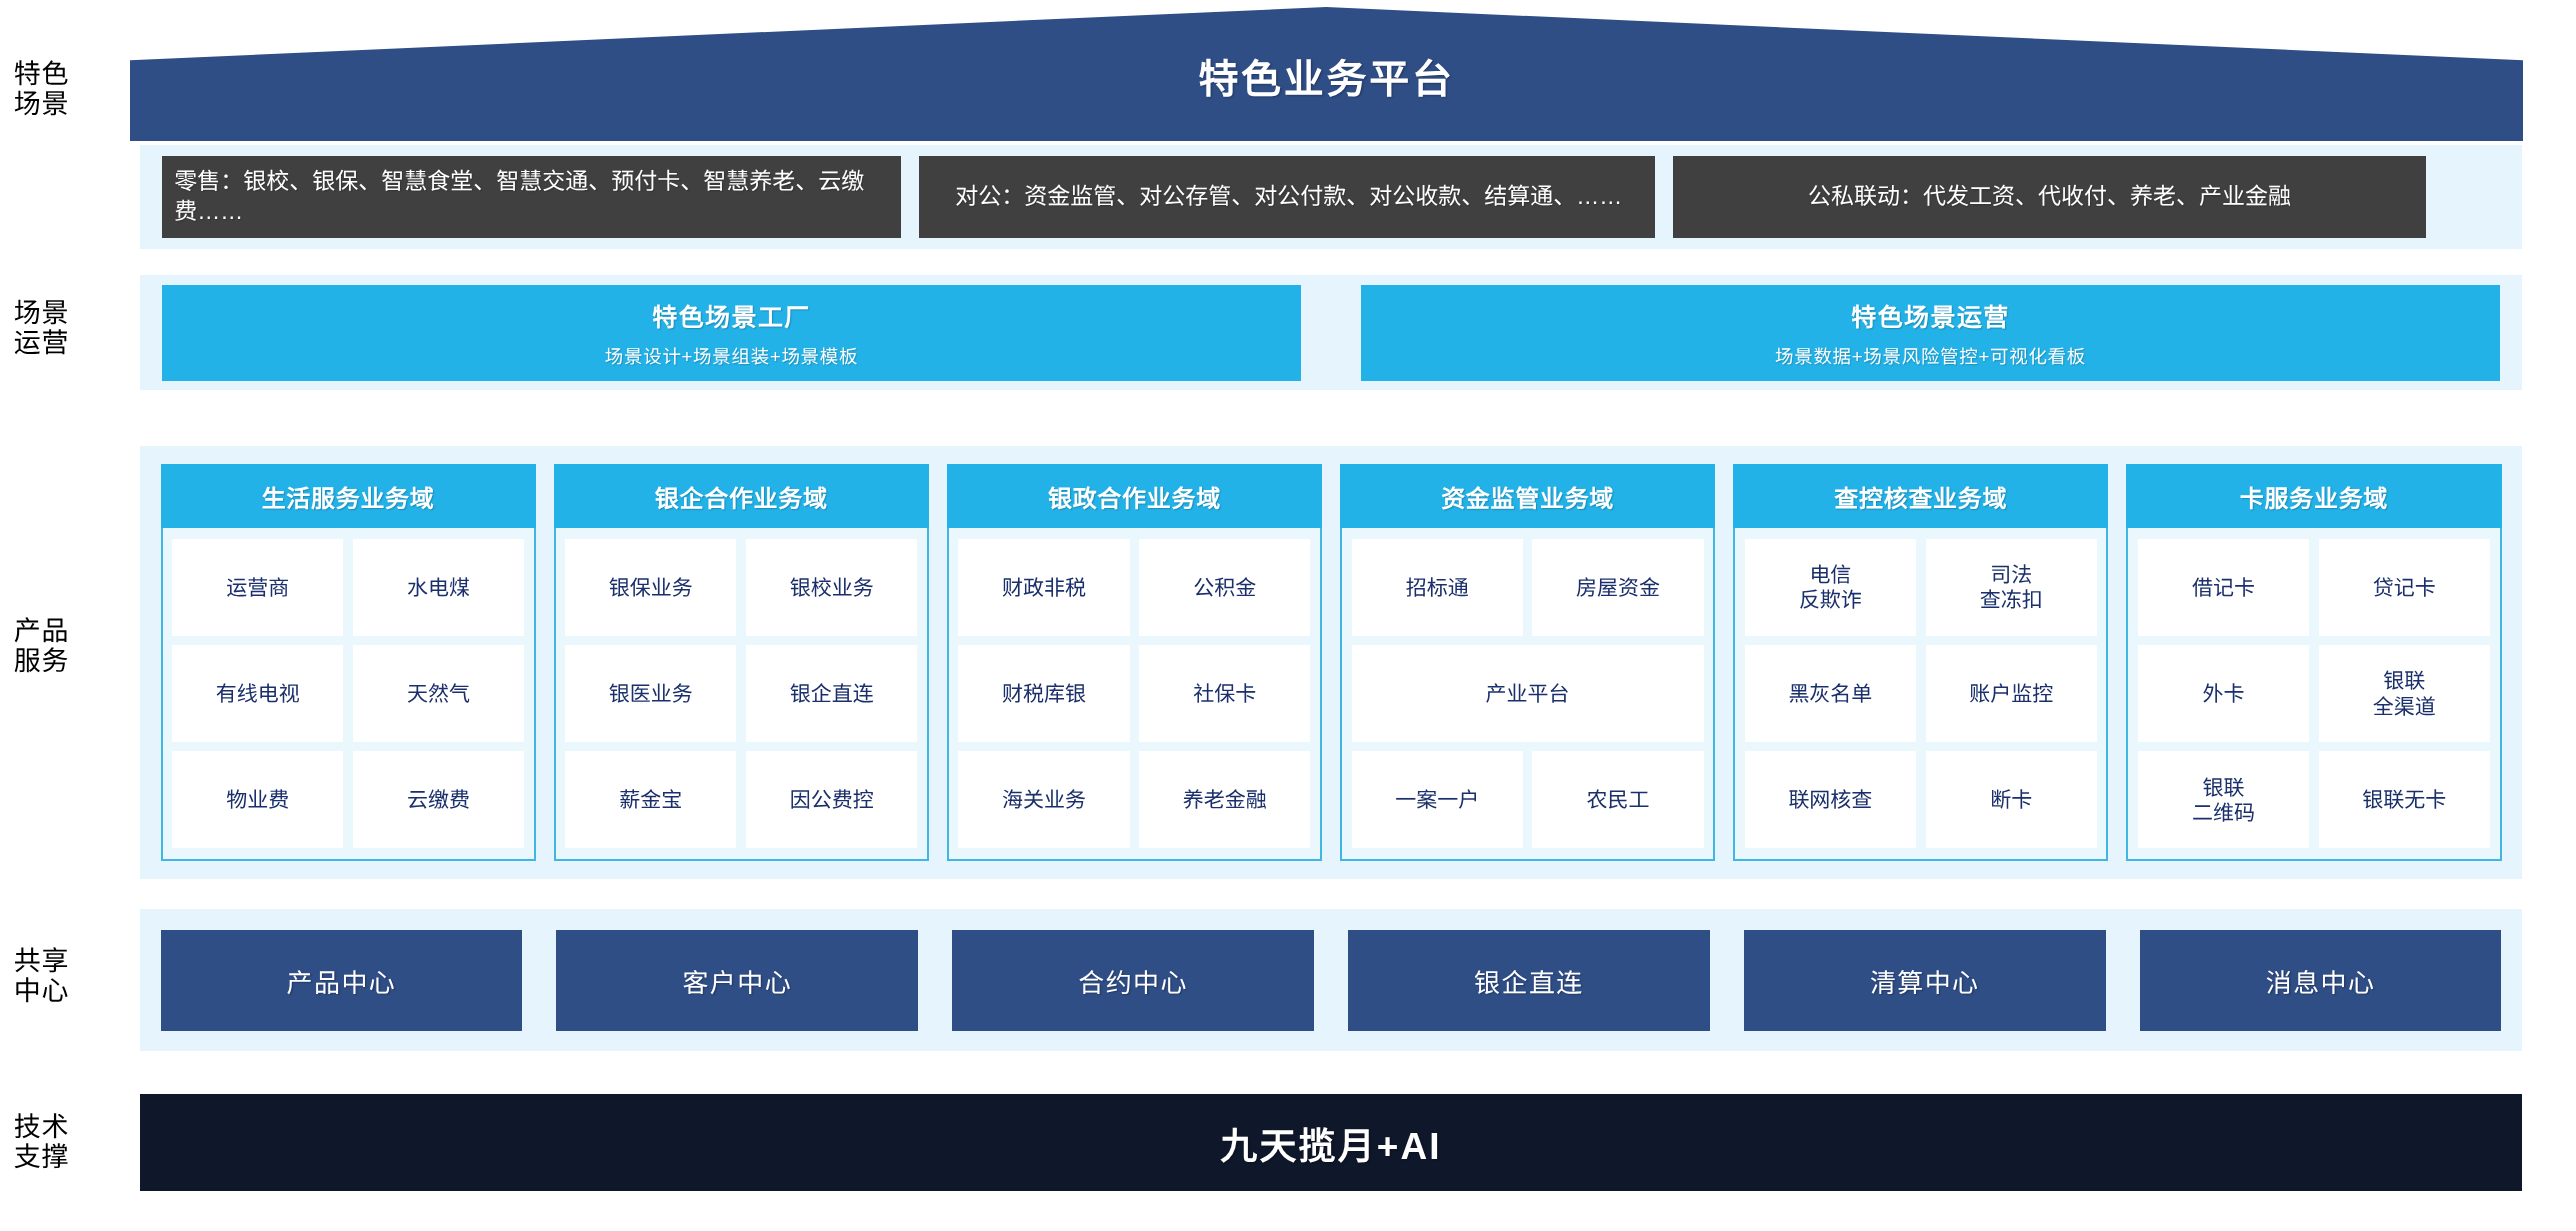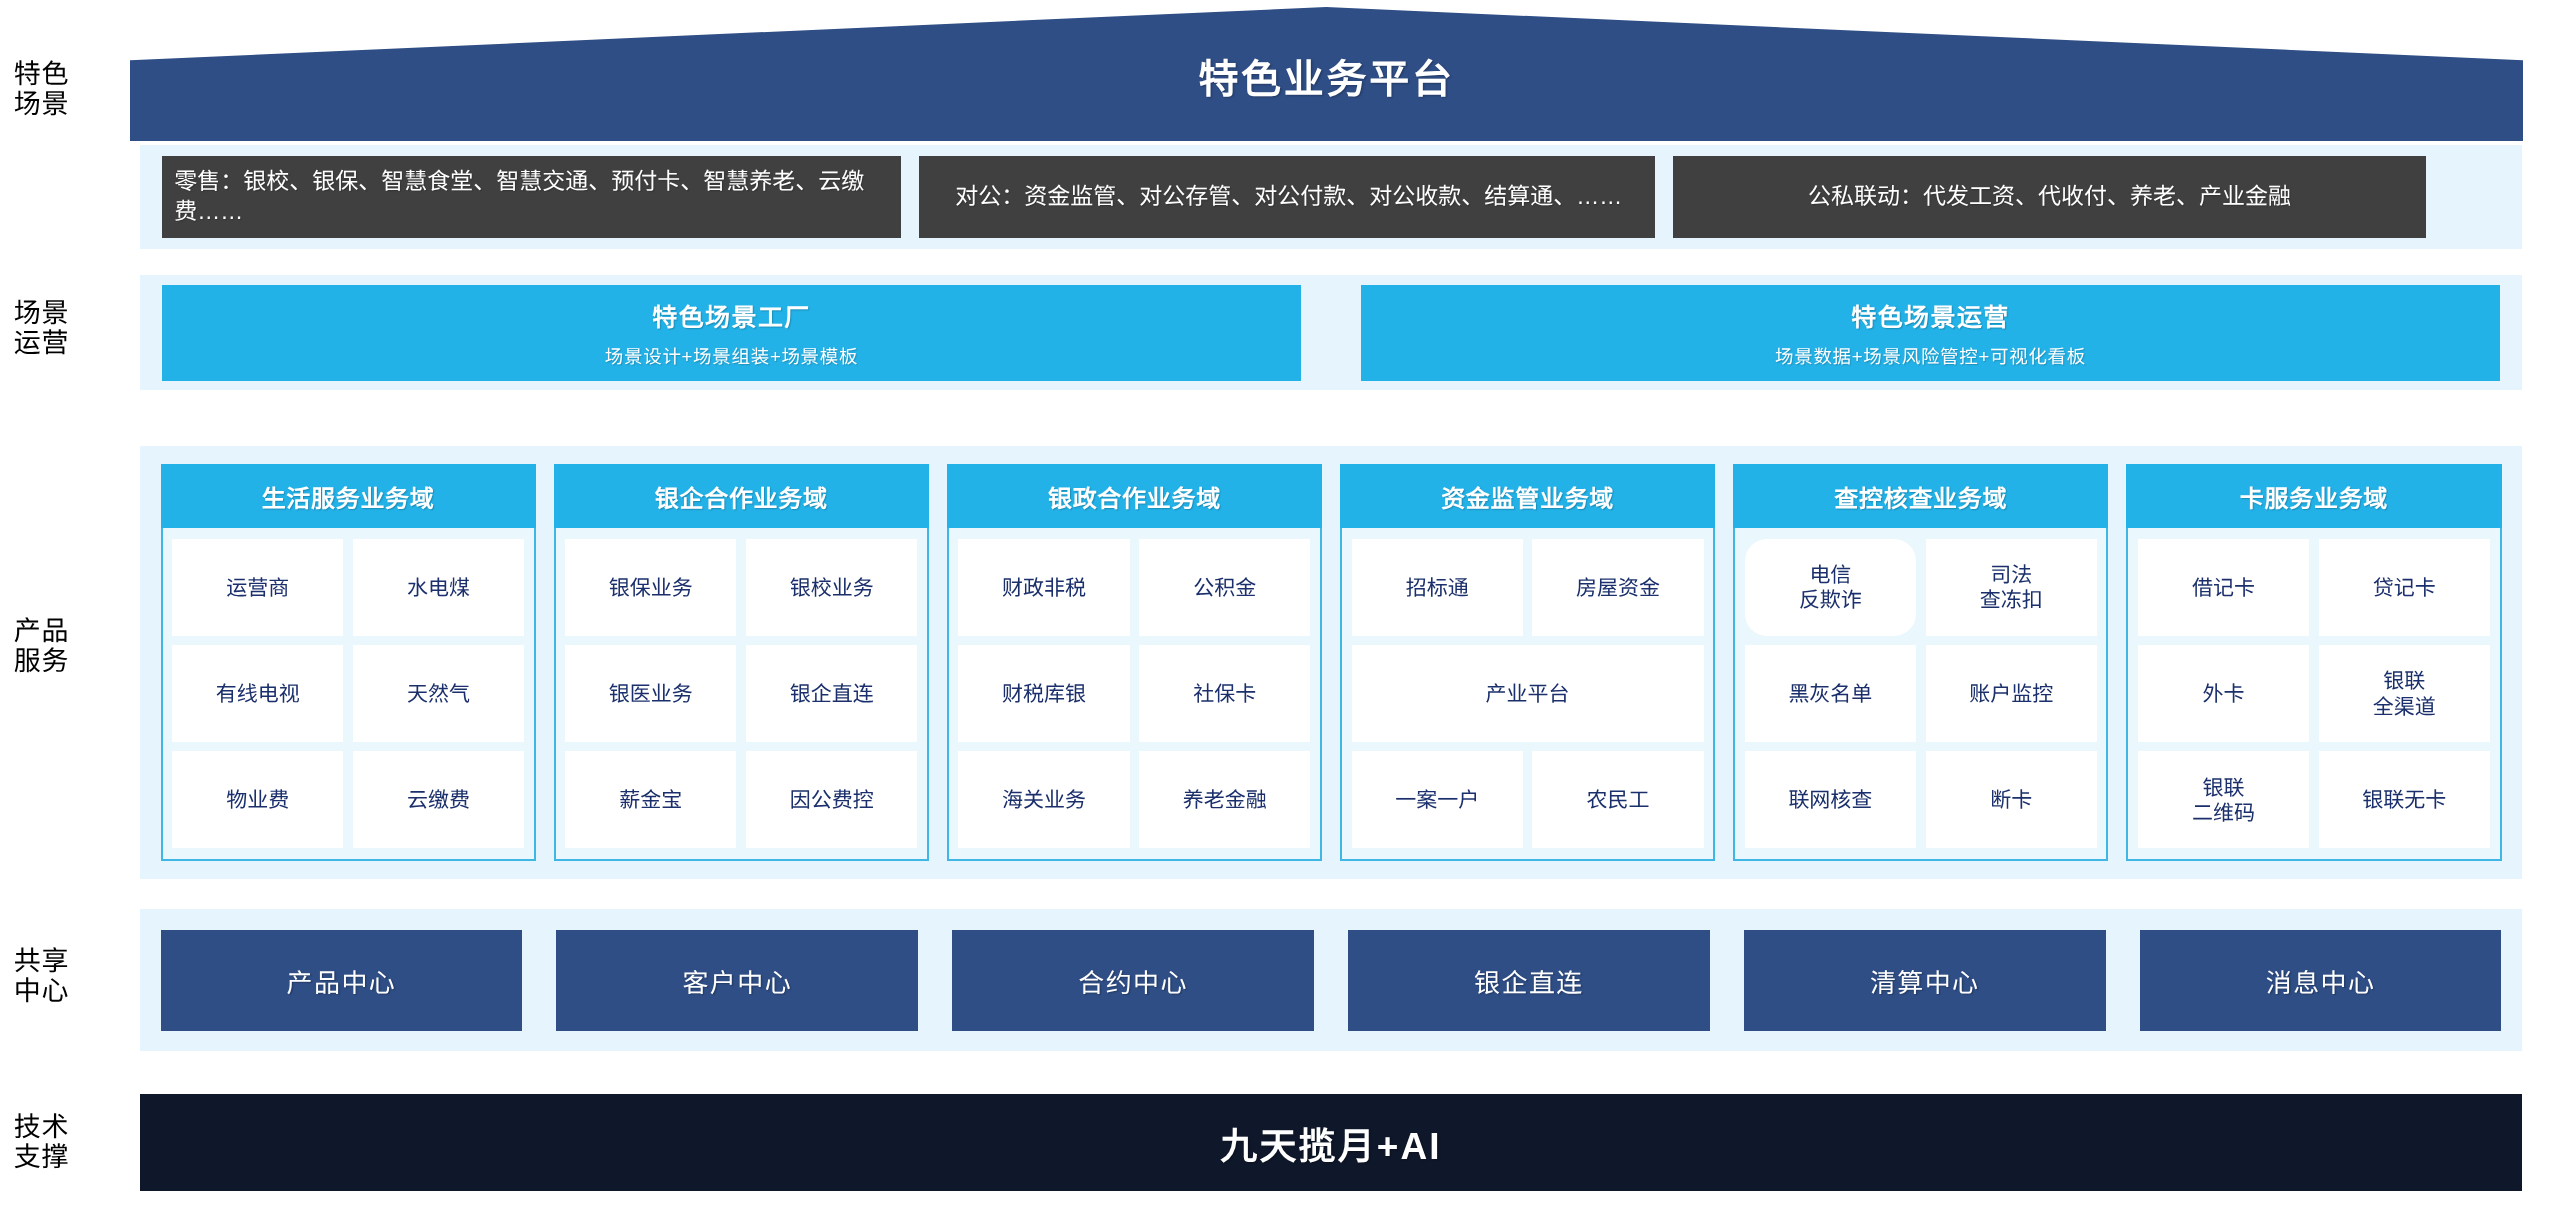--- a/index.html
+++ b/index.html
@@ -340,21 +340,21 @@
           <div class="cell" style="white-space: pre-line;">一案一户</div>
           <div class="cell" style="white-space: pre-line;">农民工</div>
         </div>
       </div>
     </div>
 
     <div class="domain-col">
       <div class="domain-head">查控核查业务域</div>
       <div class="domain-body">
         <div class="domain-rowpair">
-          <div class="cell" style="white-space: pre-line; border-radius: 22px;">电信
+          <div class="cell" style="white-space: pre-line;">电信
 反欺诈</div>
           <div class="cell" style="white-space: pre-line;">司法
 查冻扣</div>
         </div>
         <div class="domain-rowpair">
           <div class="cell" style="white-space: pre-line;">黑灰名单</div>
           <div class="cell" style="white-space: pre-line;">账户监控</div>
         </div>
         <div class="domain-rowpair">
           <div class="cell" style="white-space: pre-line;">联网核查</div>

